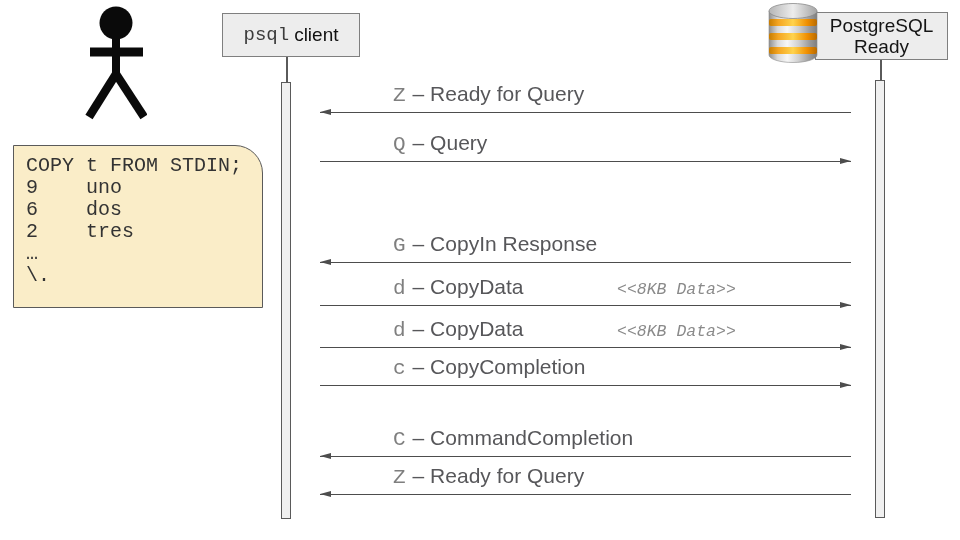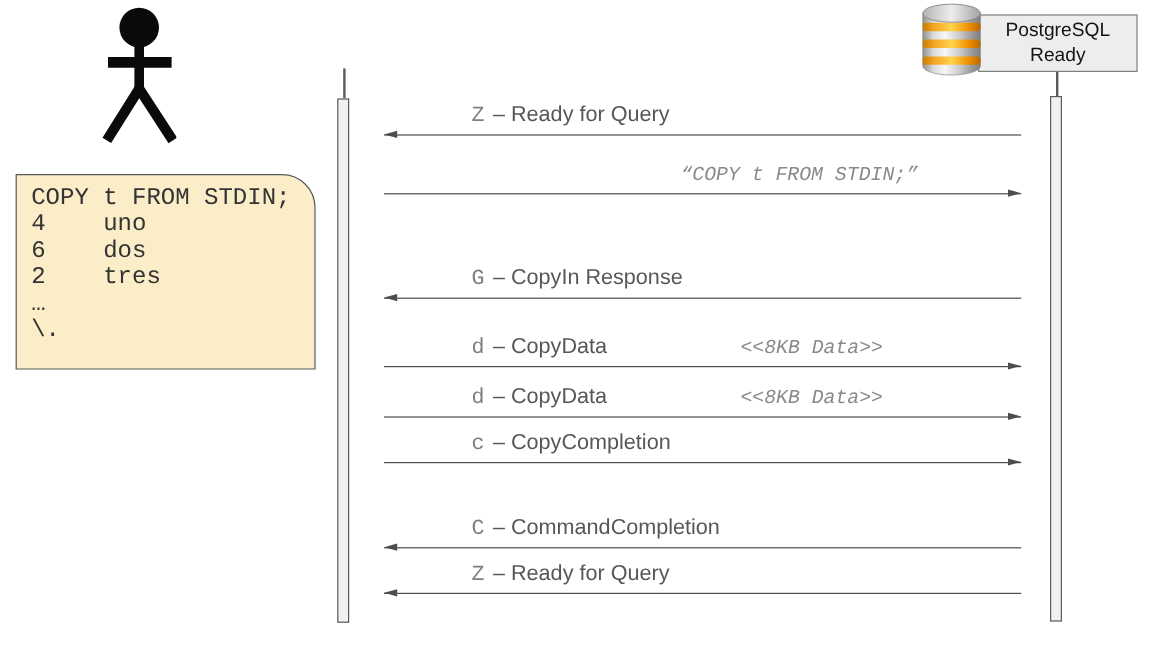--- a/index.html
+++ b/index.html
@@ -11,21 +11,21 @@
     --figure:#0a0a0a;
   }
   *{margin:0;padding:0;box-sizing:border-box;}
   body{background:#fff;font-family:"Liberation Sans",sans-serif;}
   .canvas{position:relative;width:960px;height:540px;background:#fff;overflow:hidden;}
 
   
   .actor-box{position:absolute;background:var(--box-fill);border:1.6px solid var(--box-border);
     display:flex;align-items:center;justify-content:center;color:#141414;}
   .client-box{left:222px;top:13px;width:138px;height:44px;font-size:19px;}
-  .server-box{left:815px;top:12px;width:133px;height:48px;font-size:16px;line-height:21px;
+  .server-box{left:815px;top:12px;width:133px;height:48px;font-size:19px;line-height:21px;
     text-align:center;flex-direction:column;}
   .mono{font-family:"Liberation Mono",monospace;color:#3b3b3b;}
   .client-rest{margin-left:5px;color:#111;}
 
   
   .connector{position:absolute;width:1.6px;background:var(--bar-border);}
   .bar{position:absolute;width:10px;background:var(--bar-fill);border:1.5px solid var(--bar-border);}
   .client-connector{left:286px;top:57px;height:25px;}
   .client-bar{left:281px;top:82px;height:437px;}
   .server-connector{left:880px;top:60px;height:20px;}
@@ -33,21 +33,21 @@
 
   
   .note{position:absolute;left:13px;top:145px;width:250px;height:163px;
     background:var(--note-fill);border:1.6px solid var(--note-border);
     border-top-right-radius:28px;padding:9px 0 0 12px;}
   .note-line{font-family:"Liberation Mono",monospace;font-size:20px;line-height:22px;
     color:#333;white-space:pre;}
 
   
   .msg{position:absolute;left:320px;width:531px;height:34px;}
-  .msg-label{position:absolute;left:73px;bottom:7px;font-size:18px;line-height:1;white-space:nowrap;}
+  .msg-label{position:absolute;left:73px;bottom:7px;font-size:21px;line-height:1;white-space:nowrap;}
   .m-letter{font-family:"Liberation Mono",monospace;color:var(--letter);margin-right:7px;}
   .m-name{color:var(--label);}
   .m-annot{position:absolute;bottom:8px;font-size:16.5px;line-height:1;
     font-family:"Liberation Mono",monospace;font-style:italic;color:var(--annotation);white-space:nowrap;}
   .msg-line{position:absolute;left:0;right:0;bottom:0;height:0;border-top:1.8px solid var(--line);}
   .head{position:absolute;width:0;height:0;top:-3.8px;
     border-top:3.8px solid transparent;border-bottom:3.8px solid transparent;}
   .dir-left .head{left:0;border-right:11px solid var(--line);}
   .dir-right .head{right:0;border-left:11px solid var(--line);}
 
@@ -60,20 +60,24 @@
 <div class="canvas">
 
   <svg class="figure-svg" width="62" height="118" viewBox="0 0 62 118">
     <circle cx="31" cy="20" r="16.5" fill="#0a0a0a"></circle>
     <path d="M31 33 L31 76" stroke="#0a0a0a" stroke-width="8" fill="none"></path>
     <path d="M5 49 H58" stroke="#0a0a0a" stroke-width="9" fill="none"></path>
     <path d="M31 71 L4 114" stroke="#0a0a0a" stroke-width="8.5" fill="none"></path>
     <path d="M31 71 L59 114" stroke="#0a0a0a" stroke-width="8.5" fill="none"></path>
   </svg>
 
+  <div class="actor-box client-box">
+    <span class="mono">psql</span>
+    <span class="client-rest">client</span>
+  </div>
   <div class="connector client-connector"></div>
   <div class="bar client-bar"></div>
 
   <div class="actor-box server-box">
     <span>PostgreSQL</span>
     <span>Ready</span>
   </div>
   <svg class="db-svg" width="50" height="62" viewBox="0 0 50 62">
     <defs>
       <linearGradient id="met" x1="0" y1="0" x2="1" y2="0">
@@ -101,44 +105,46 @@
     <rect x="1" y="17" width="48" height="7" rx="2" fill="url(#org)"></rect>
     <rect x="1" y="31" width="48" height="7" rx="2" fill="url(#org)"></rect>
     <rect x="1" y="45" width="48" height="7" rx="2" fill="url(#org)"></rect>
     <ellipse cx="25" cy="9" rx="24" ry="7.5" fill="url(#met2)" stroke="#8a8a8a" stroke-width="0.8"></ellipse>
   </svg>
   <div class="connector server-connector"></div>
   <div class="bar server-bar"></div>
 
   <div class="note">
     <div class="note-line">COPY t FROM STDIN;</div>
-    <div class="note-line">4    uno</div>
+    <div class="note-line">9    uno</div>
     <div class="note-line">6    dos</div>
     <div class="note-line">2    tres</div>
     <div class="note-line">…</div>
     <div class="note-line">\.</div>
   </div>
 
   <div class="msg dir-left" style="top:79px">
     <div class="msg-label">
       <span class="m-letter">Z</span><span class="m-name">– Ready for Query</span>
     </div>
     <div class="msg-line">
         <span class="head"></span>
       </div>
   </div>
 
   <div class="msg dir-right" style="top:128px">
-    <span class="m-annot" style="left:247px">“COPY t FROM STDIN;”</span>
+    <div class="msg-label">
+      <span class="m-letter">Q</span><span class="m-name">– Query</span>
+    </div>
     <div class="msg-line">
         <span class="head"></span>
       </div>
   </div>
 
-  <div class="msg dir-left" style="top:215px">
+  <div class="msg dir-left" style="top:229px">
     <div class="msg-label">
       <span class="m-letter">G</span><span class="m-name">– CopyIn Response</span>
     </div>
     <div class="msg-line">
         <span class="head"></span>
       </div>
   </div>
 
   <div class="msg dir-right" style="top:272px">
     <div class="msg-label">

